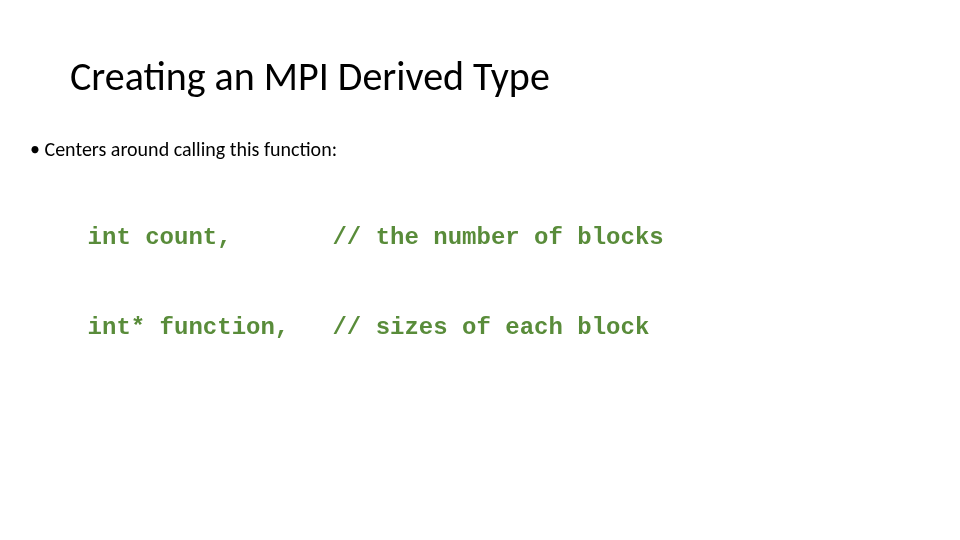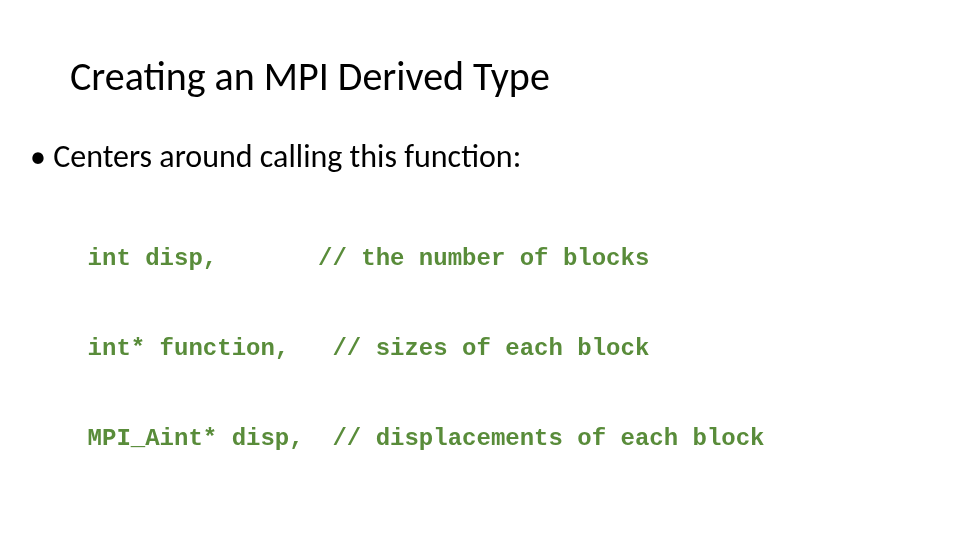--- a/index.html
+++ b/index.html
@@ -20,41 +20,40 @@
     padding: 55px 30px 0 30px;
   }
   .title {
     font-size: 40px;
     font-weight: 400;
     color: #000;
     margin: 0 0 38px 40px;
     line-height: 1.1;
   }
   .bullet {
-    font-size: 32px;
-    margin: 0 0 8px 0;
+    font-size: 20px;
+    margin: 0 0 2px 0;
   }
   .bullet::before {
     content: "• ";
   }
   .code {
     font-family: "Courier New", Courier, monospace;
     font-size: 24px;
     font-weight: bold;
     color: #598c3a;
     line-height: 1.25;
     white-space: pre;
   }
 </style>
 </head>
 <body>
 
 <div class="slide">
   <h1 class="title">Creating an MPI Derived Type</h1>
   <div class="bullet">Centers around calling this function:</div>
   <div class="code">
-    <div>    int disp,       // the number of blocks</div>
+    <div>    int count,       // the number of blocks</div>
     <div>    int* function,   // sizes of each block</div>
-    <div>    MPI_Aint* disp,  // displacements of each block</div>
     
     
   </div>
 </div>
 
 </body></html>

